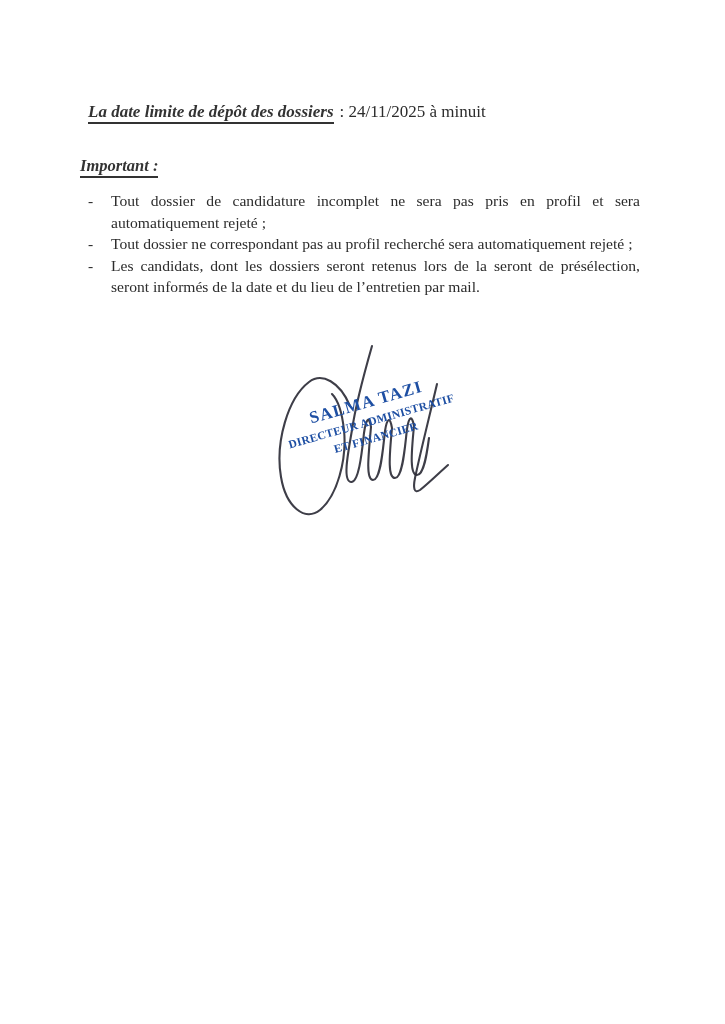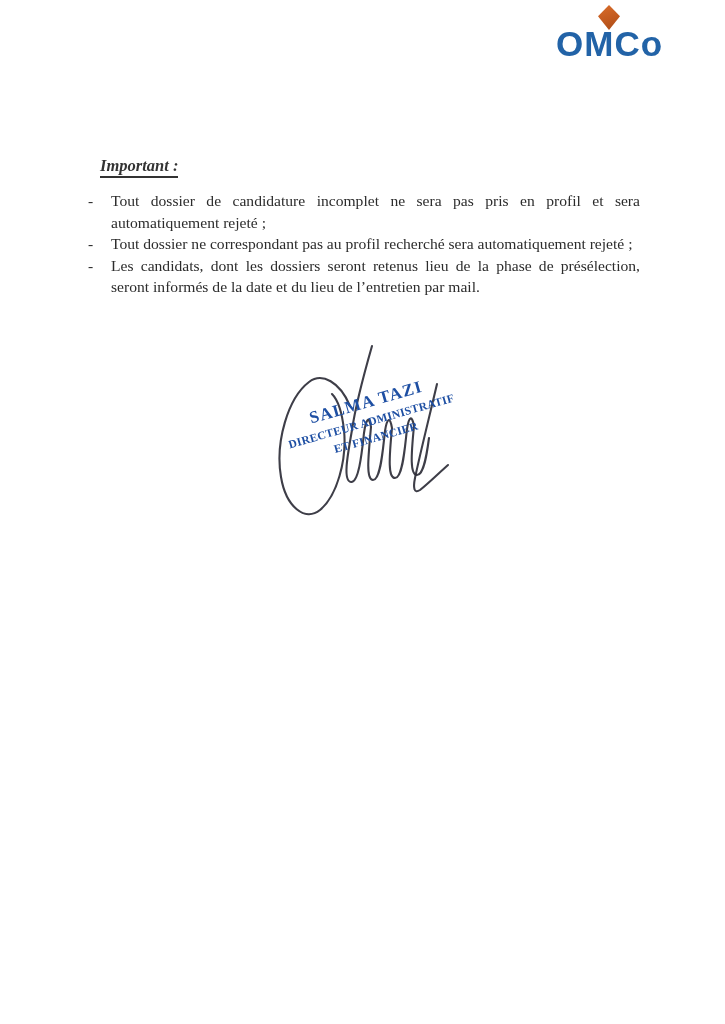--- a/index.html
+++ b/index.html
@@ -66,21 +66,21 @@
     font-style: italic;
     border-bottom: 2px solid #333333;
     padding-bottom: 1px;
     color: #333333;
   }
   .deadline-value { margin-left: 6px; color: #2c2c2c; }
 
   
   .important {
     position: absolute;
-    left: 100px;
+    left: 80px;
     top: 156px;
     font-size: 16.5px;
     font-weight: bold;
     font-style: italic;
     color: #333333;
   }
   .important span {
     border-bottom: 2px solid #333333;
     padding-bottom: 1px;
   }
@@ -125,47 +125,41 @@
     text-anchor: middle;
   }
   .stamp-name { font-size: 17px; letter-spacing: 1.2px; }
   .stamp-title { font-size: 11.5px; letter-spacing: 0.3px; }
 </style>
 </head>
 <body>
 
 <div class="page">
 
-  <div class="logo">
-    <div class="logo-row">
-      <div class="logo-diamond"></div>
-      <div class="logo-text">OMCo</div>
-    </div>
-    <div class="logo-reflection" aria-hidden="true">
-      <div class="logo-text">OMCo</div>
-    </div>
+
+  <div class="deadline">
+    <span class="deadline-label">La date limite de dépôt des dossiers</span><span class="deadline-value">: 24/11/2025 à minuit</span>
   </div>
-
 
   <div class="important">
     <span>Important :</span>
   </div>
 
   <ul class="bullets">
     <li>
       <span class="bullet-marker">-</span>
       <span class="bullet-text">Tout dossier de candidature incomplet ne sera pas pris en profil et sera automatiquement rejeté ;</span>
     </li>
     <li>
       <span class="bullet-marker">-</span>
       <span class="bullet-text">Tout dossier ne correspondant pas au profil recherché sera automatiquement rejeté ;</span>
     </li>
     <li>
       <span class="bullet-marker">-</span>
-      <span class="bullet-text">Les candidats, dont les dossiers seront retenus lieu de la phase de présélection, seront informés de la date et du lieu de l’entretien par mail.</span>
+      <span class="bullet-text">Les candidats, dont les dossiers seront retenus lors de la seront de présélection, seront informés de la date et du lieu de l’entretien par mail.</span>
     </li>
   </ul>
 
   <div class="signature">
     <svg viewBox="0 0 200 190">
 
       <path class="sig-ink" d="M 82 74 C 72 50 54 40 41 50 C 20 66 7 110 13 145 C 18 175 37 190 52 178 C 69 164 79 128 76 98 C 74 80 70 68 64 62"></path>
 
       <path class="sig-ink" d="M 104 14 C 96 42 88 70 84 98 C 79 126 75 149 83 150 C 91 151 94 119 96 101 C 98 87 101 83 103 95 C 100 127 98 148 105 148 C 113 148 115 115 117 99 C 119 86 122 84 124 96 C 121 127 120 146 127 146 C 135 146 137 113 139 97 C 141 84 144 83 146 94 C 143 124 142 143 149 143 C 156 143 159 121 161 106"></path>
 

